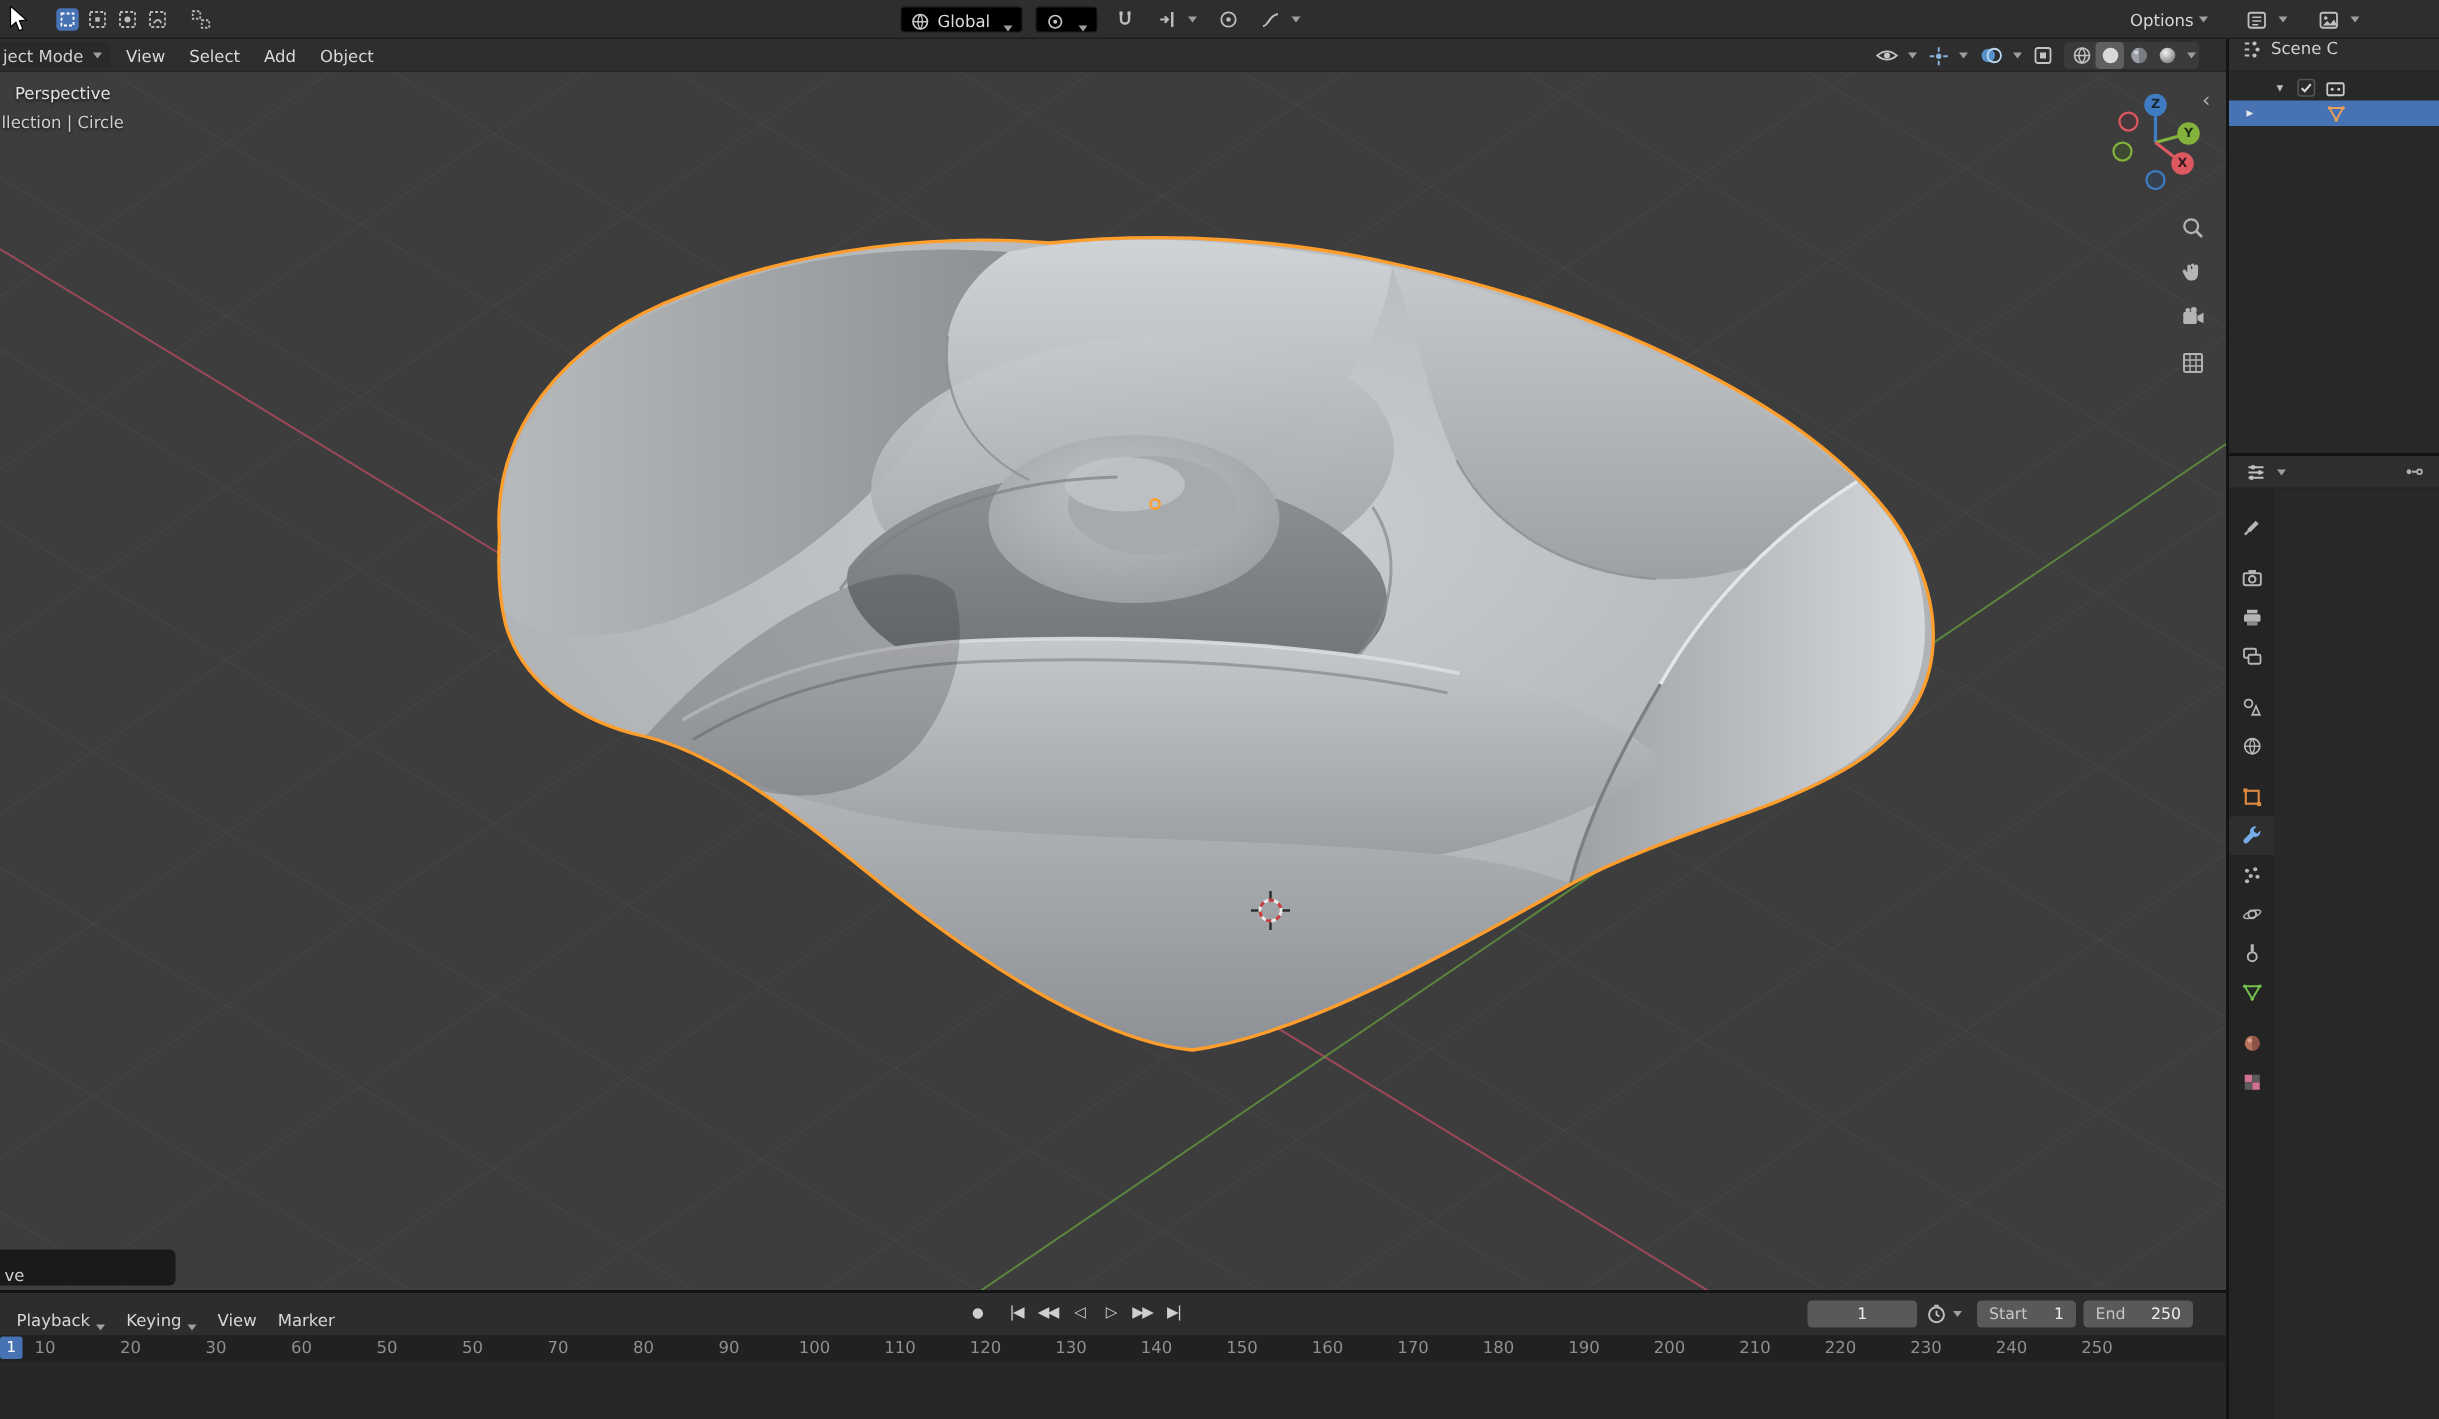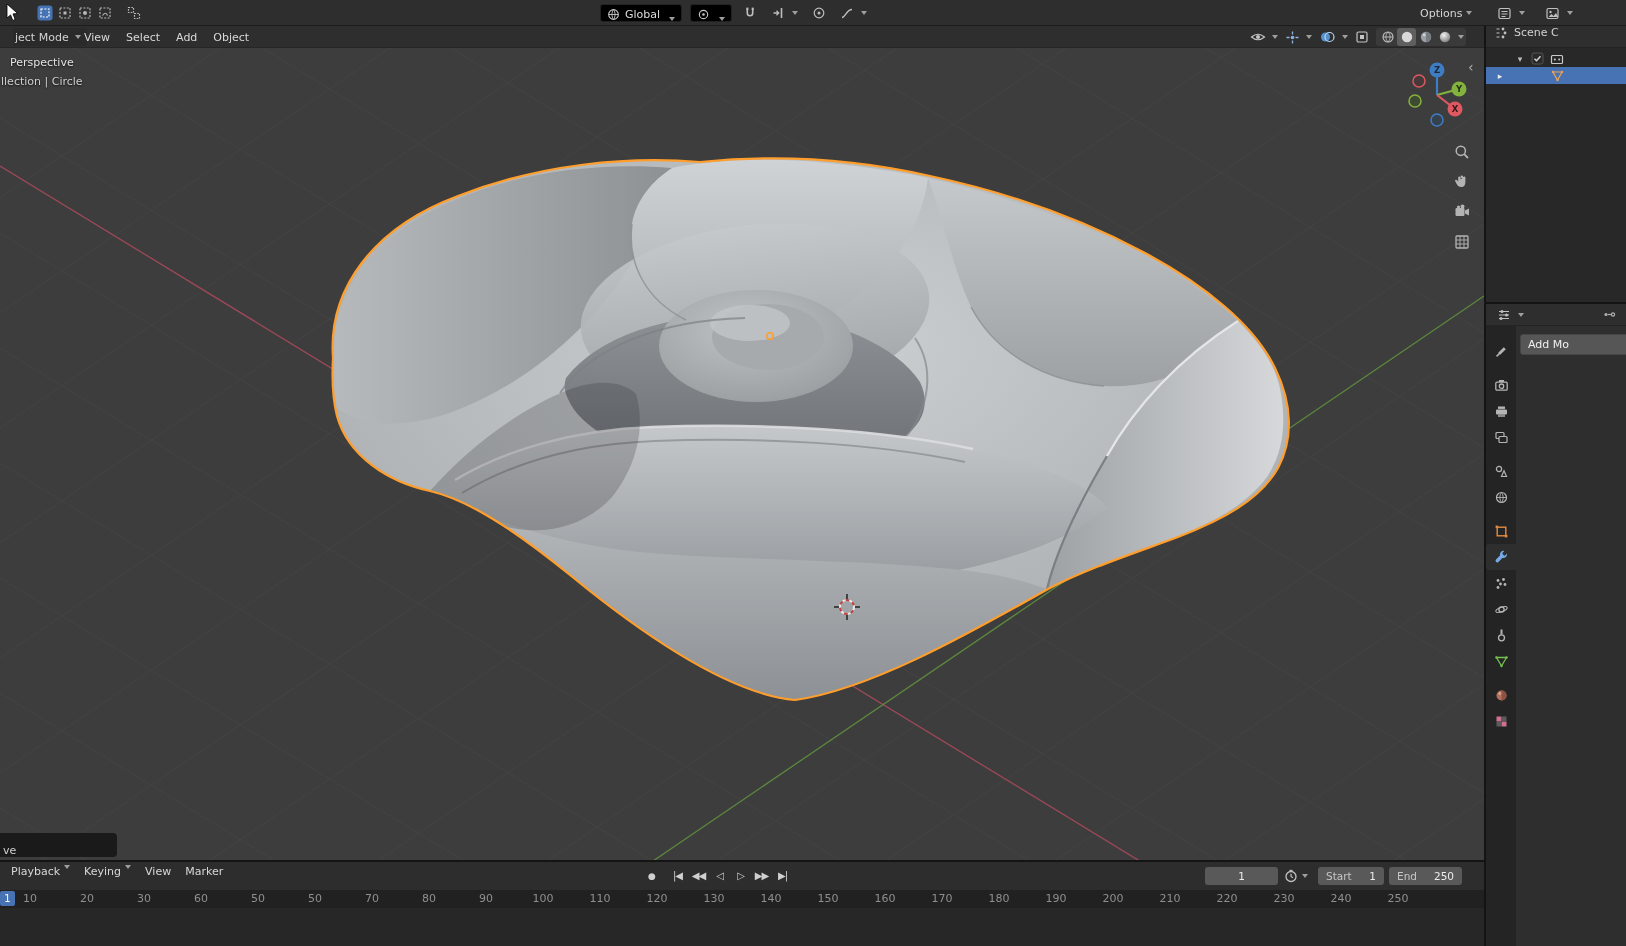--- a/index.html
+++ b/index.html
@@ -20,21 +20,21 @@
   .tb-icons{position:absolute;left:36px;top:4px;display:flex;gap:2px;align-items:center}
   .tb-icons button{width:18px;height:18px;border-radius:3px}
   .tb-icons button.last{margin-left:9px}
   .tb-center{position:absolute;left:600px;top:4px;display:flex;gap:8px;align-items:center}
   .dd{display:inline-flex;align-items:flex-end;gap:5px;background:#000000;border:1px solid #222;border-radius:3px;height:18px;padding:0 6px;color:#dcdcdc}
   .flatbtn{height:18px;padding:0 3px;display:inline-flex;align-items:center;gap:3px}
   #options-btn{position:absolute;left:1420px;top:4px;height:18px;color:#d6d6d6}
   .tb-editors{position:absolute;left:1494px;top:4px;display:flex;gap:14px;align-items:center}
   
   #vp-header{left:0;top:26px;width:1484px;height:22px;background:#2e2e2e;border-bottom:1px solid #262626}
-  #mode-dd{position:absolute;left:13px;top:2px;height:18px;background:#2a2a2a;border-radius:0 3px 3px 0;display:flex;align-items:center;padding:0 6px 0 2px;gap:2px}
+  #mode-dd{position:absolute;left:0;top:2px;height:18px;background:#2a2a2a;border-radius:0 3px 3px 0;display:flex;align-items:center;padding:0 6px 0 2px;gap:2px}
   .vp-menus{position:absolute;left:76px;top:0;height:22px;display:flex;align-items:center}
   .vp-menus button{padding:0 8px;height:22px;color:#d9d9d9}
   .vh-right{position:absolute;right:18px;top:2px;height:18px;display:flex;align-items:center;gap:7px}
   .ibtn{height:18px;display:inline-flex;align-items:center;gap:2px}
   .shadegrp{display:inline-flex;align-items:center;background:#3a3a3a;border-radius:3px;height:18px;padding:0 2px}
   .shadegrp button{width:19px;height:18px;border-radius:3px}
   .shadegrp button.active{background:#5f5f5f}
   
   #vp-canvas{left:0;top:48px;width:1484px;height:812px;background:var(--viewport-bg);overflow:hidden}
   .vp-label{position:absolute;color:#e2e2e2;text-shadow:0 1px 2px rgba(0,0,0,.75);font-size:11px;white-space:nowrap}
@@ -55,21 +55,21 @@
   #props-tabs{position:absolute;left:0;top:22px;bottom:0;width:30px;background:#242424;display:flex;flex-direction:column;align-items:center;padding-top:12px}
   #props-tabs button{width:30px;height:26px;flex:0 0 26px}
   #props-tabs button.grp{margin-top:8px}
   #props-tabs button.active{background:#2e2e2e;border-radius:3px 0 0 3px}
   #props-body{position:absolute;left:30px;top:22px;right:0;bottom:0;background:#2e2e2e}
   #add-modifier{position:absolute;left:4px;top:8px;width:120px;height:21px;background:#565656;border:1px solid #464646;border-radius:3px;color:#f0f0f0;justify-content:flex-start;padding-left:7px}
   
   #timeline{left:0;top:860px;width:1484px;height:86px;border-top:2px solid #141414;background:#2d2d2d}
   #tl-header{position:absolute;left:0;top:0;width:1484px;height:28px;background:#2d2d2d}
   .tl-menus{position:absolute;left:4px;top:0;height:28px;display:flex;align-items:center}
-  .tl-menus .mi{padding:0 7px;height:22px;display:inline-flex;align-items:flex-start;color:#d7d7d7}
+  .tl-menus .mi{padding:0 7px;height:22px;display:inline-flex;align-items:flex-end;color:#d7d7d7}
   .transport{position:absolute;left:642px;top:4px;display:flex;gap:2px;align-items:center}
   .tbtn{width:19px;height:19px;font-size:10px;color:#cfcfcf;border-radius:3px;letter-spacing:-1px}
   .tbtn.rec{margin-right:5px;font-size:9px}
   .tl-field{position:absolute;top:5px;height:18px;background:#595959;border-radius:3px;display:flex;align-items:center;padding:0 8px;font-size:10.5px;color:#ececec}
   #frame-field{left:1205px;width:73px;justify-content:center}
   #clock-btn{position:absolute;left:1284px;top:5px;height:18px}
   #start-field{left:1318px;width:66px}
   #end-field{left:1389px;width:73px}
   .tl-field .lab{color:#c6c6c6;margin-right:auto;padding-right:8px}
   #tl-ruler{position:absolute;left:0;top:28px;width:1484px;height:18px;background:#212121;overflow:hidden}
@@ -555,25 +555,20 @@
       <button>
           <svg width="15" height="15" viewBox="0 0 15 15">
             <rect x="2.5" y="2.5" width="5" height="5" fill="#d2718f"></rect>
             <rect x="7.5" y="7.5" width="5" height="5" fill="#d2718f"></rect>
             <rect x="7.5" y="2.5" width="5" height="5" fill="#5b5b5b"></rect>
             <rect x="2.5" y="7.5" width="5" height="5" fill="#5b5b5b"></rect>
           </svg>
         </button>
     </div>
 
-    <div id="props-body">
-      <button id="add-modifier">
-        <span>Add Mo</span>
-      </button>
-    </div>
   </div>
 </div>
 
 <div id="timeline" class="abs">
   <div id="tl-header">
     <div class="tl-menus">
       <button class="mi">
           <span>Playback</span>
           <i class="cr"></i>
         </button>

